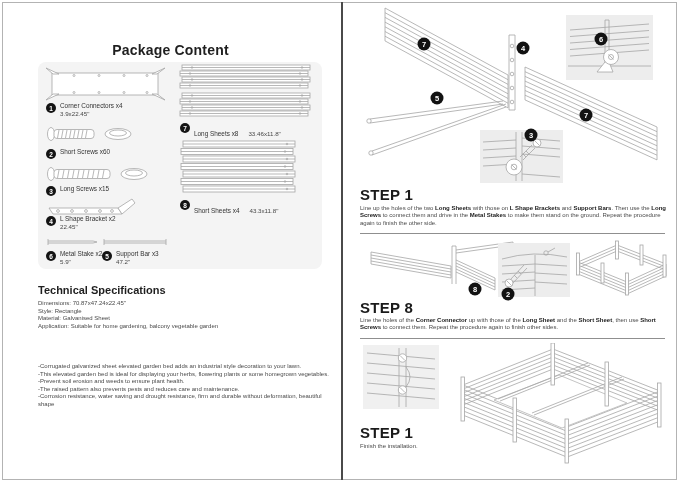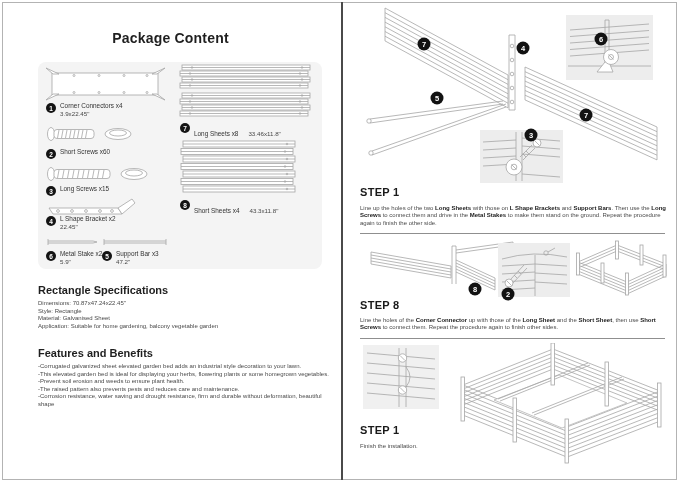--- a/index.html
+++ b/index.html
@@ -1,34 +1,34 @@
 <!DOCTYPE html>
 <html><head>
 <meta charset="utf-8">
 <style>
   html,body{margin:0;padding:0;background:#ffffff;}
   .page{position:relative;width:679px;height:482px;background:#fff;
         font-family:"Liberation Sans","DejaVu Sans",sans-serif;color:#333;overflow:hidden;}
   .page-border{position:absolute;inset:2px;border:1px solid #b3b3b3;pointer-events:none;}
   .divider-vertical{position:absolute;left:341px;top:2px;width:1.5px;height:478px;background:#4a4a4a;}
   .abs{position:absolute;}
-  .doc-title{position:absolute;left:0;top:30px;width:341px;text-align:center;
+  .doc-title{position:absolute;left:0;top:42px;width:341px;text-align:center;
              font-size:14px;font-weight:700;color:#1f1f1f;letter-spacing:.2px;}
   .panel{position:absolute;left:38px;top:62px;width:284px;height:207px;background:#f4f4f4;border-radius:8px;}
   .pkg-item{position:absolute;display:flex;gap:4px;align-items:flex-start;}
   .badge{flex:0 0 auto;width:10px;height:10px;border-radius:50%;background:#141414;color:#fff;
          font-size:6.5px;font-weight:700;display:flex;align-items:center;justify-content:center;margin-top:1px;}
   .pkg-label{display:block;font-size:6.4px;color:#333;line-height:8px;white-space:nowrap;}
   .pkg-size{display:block;font-size:6.2px;color:#474747;line-height:8px;white-space:nowrap;}
   .pkg-item.inline .pkg-label,.pkg-item.inline .pkg-size{display:inline;}
   .pkg-item.inline .pkg-size{margin-left:10px;}
   .sec-heading{position:absolute;font-size:11px;font-weight:700;color:#1f1f1f;}
   .spec-line,.feat-line{font-size:6px;line-height:7.6px;color:#4a4a4a;}
   .spec-block,.feat-block{position:absolute;width:300px;}
-  .step-heading{position:absolute;font-size:11px;font-weight:700;color:#1a1a1a;letter-spacing:.3px;}
+  .step-heading{position:absolute;font-size:15px;font-weight:700;color:#1a1a1a;letter-spacing:.3px;}
   .step-body{position:absolute;width:306px;font-size:6px;line-height:7.4px;color:#4a4a4a;}
   .step-body b{color:#222;}
   .divider-h{position:absolute;height:1px;background:#8f8f8f;width:305px;left:360px;}
   .callout{position:absolute;width:13px;height:13px;border-radius:50%;background:#121212;color:#fff;
            font-size:7.5px;font-weight:700;display:flex;align-items:center;justify-content:center;
            transform:translate(-50%,-50%);}
   svg{display:block;}
   .ln{stroke:#a6a6a6;stroke-width:0.8;fill:none;}
   .lnw{stroke:#a6a6a6;stroke-width:0.8;fill:#ffffff;}
   .inset{fill:#ededed;stroke:none;}
@@ -229,29 +229,28 @@
         <line class="ln" x1="3" y1="49" x2="115" y2="49"></line>
         <circle class="ln" cx="107" cy="49" r="0.8"></circle>
     </svg>
 
     <div class="pkg-item inline" style="left:142px;top:137px">
       <span class="badge">8</span>
       <span><span class="pkg-label">Short Sheets x4</span><span class="pkg-size">43.3x11.8"</span></span>
     </div>
   </div>
 
-  <div class="sec-heading" style="left:38px;top:284px">Rectangle Specifications</div>
+  <div class="sec-heading" style="left:38px;top:284px">Technical Specifications</div>
   <div class="spec-block" style="left:38px;top:300px">
     <div class="spec-line">Dimensions:  70.87x47.24x22.45"</div>
     <div class="spec-line">Style: Rectangle</div>
     <div class="spec-line">Material: Galvanised Sheet</div>
     <div class="spec-line">Application: Suitable for home gardening, balcony vegetable garden</div>
   </div>
 
-  <div class="sec-heading" style="left:38px;top:347px">Features and Benefits</div>
   <div class="feat-block" style="left:38px;top:363px">
     <div class="feat-line">-Corrugated galvanized sheet elevated garden bed adds an industrial style decoration to your lawn.</div>
     <div class="feat-line">-This elevated garden bed is ideal for displaying your herbs, flowering plants or some homegrown vegetables.</div>
     <div class="feat-line">-Prevent soil erosion and weeds to ensure plant health.</div>
     <div class="feat-line">-The raised pattern also prevents pests and reduces care and maintenance.</div>
     <div class="feat-line">-Corrosion resistance, water saving and drought resistance, firm and durable without deformation, beautiful shape</div>
   </div>
 
   <svg class="abs" style="left:363px;top:4px" width="306" height="180" viewBox="0 0 306 180">
 

